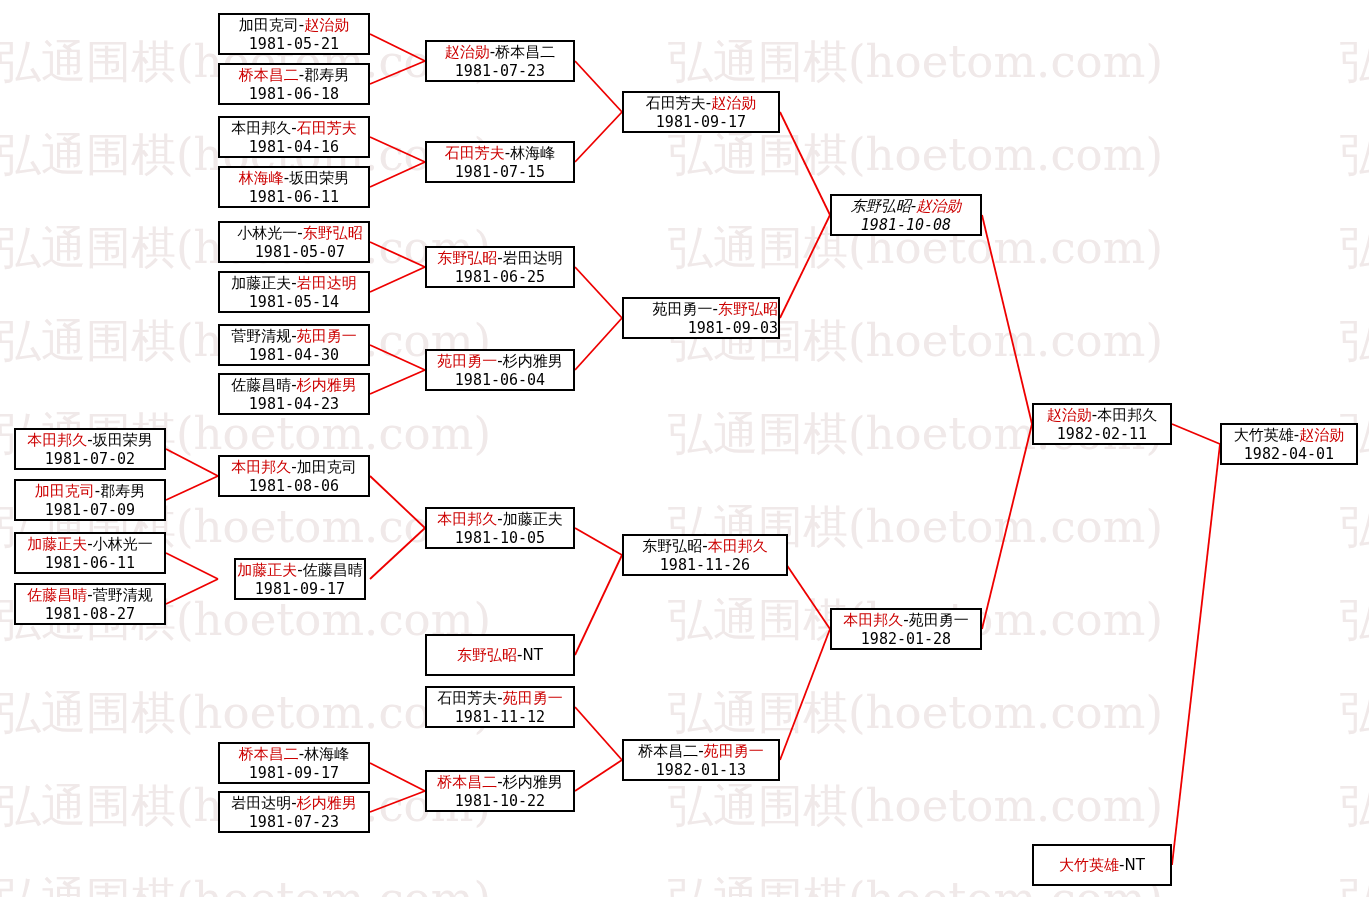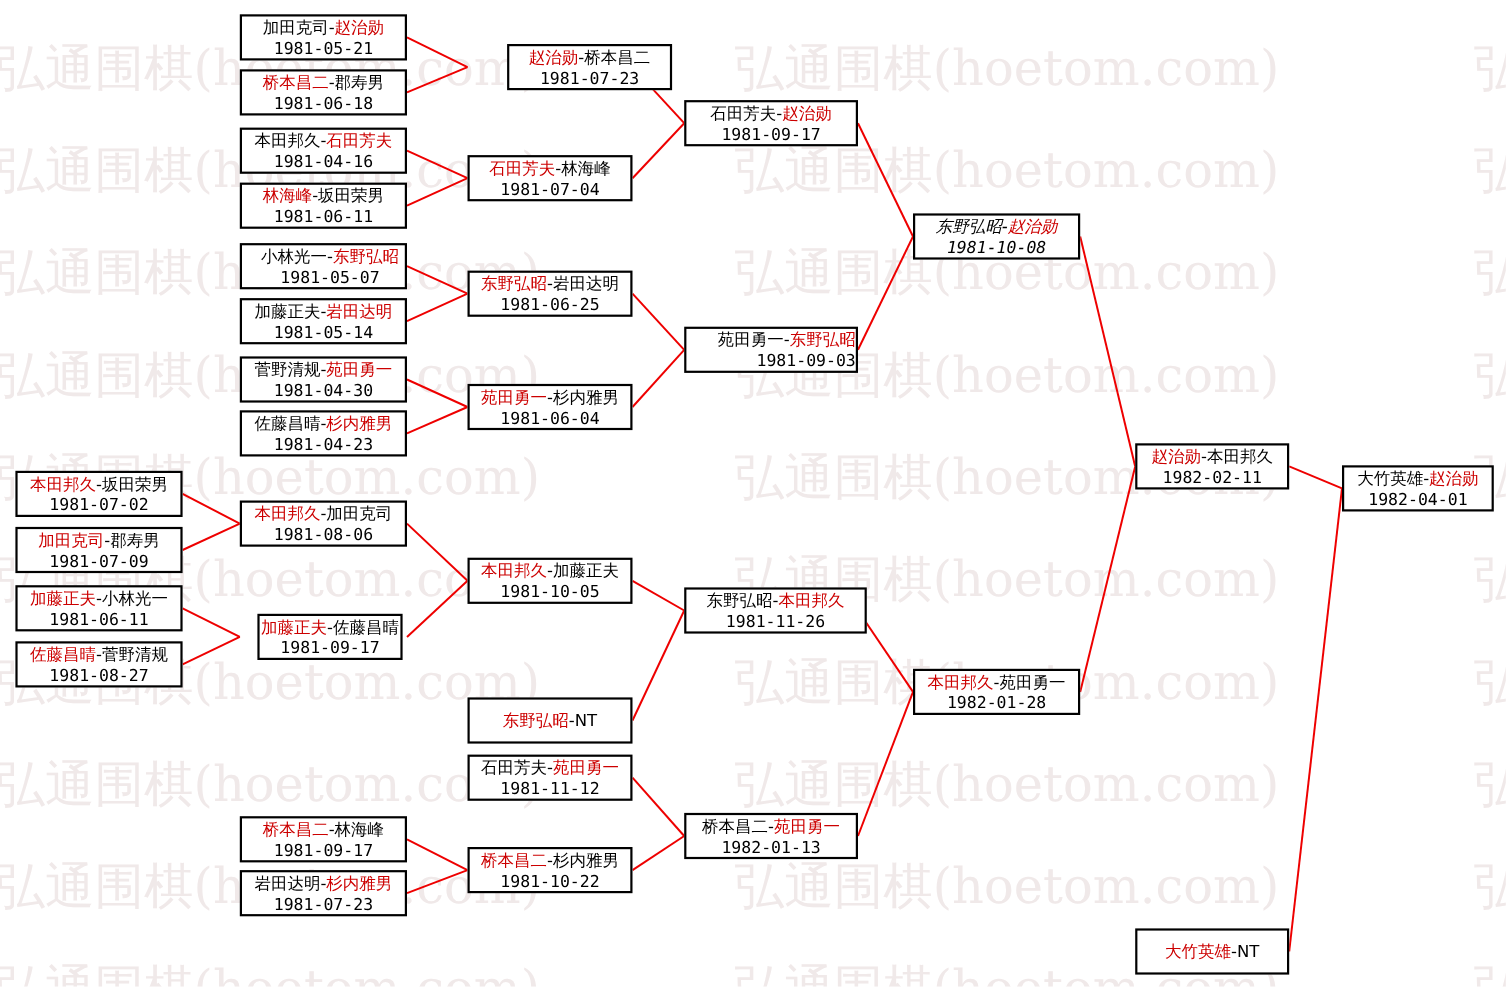--- a/index.html
+++ b/index.html
@@ -149,27 +149,27 @@
       <div class="date">1981-05-14</div>
     </div>
     <div class="box" style="left: 218px; top: 324px; width: 152px; height: 42px; justify-content: flex-end;">
       <div class="names"><span>菅野清规</span><span>-</span><span class="win">苑田勇一</span></div>
       <div class="date">1981-04-30</div>
     </div>
     <div class="box" style="left: 218px; top: 373px; width: 152px; height: 42px;">
       <div class="names"><span>佐藤昌晴</span><span>-</span><span class="win">杉内雅男</span></div>
       <div class="date">1981-04-23</div>
     </div>
-    <div class="box" style="left: 425px; top: 40px; width: 150px; height: 42px; margin-left: 36px;">
+    <div class="box" style="left: 425px; top: 40px; width: 150px; height: 42px;">
       <div class="names"><span class="win">赵治勋</span><span>-</span><span>桥本昌二</span></div>
       <div class="date">1981-07-23</div>
     </div>
     <div class="box" style="left: 425px; top: 141px; width: 150px; height: 42px;">
       <div class="names"><span class="win">石田芳夫</span><span>-</span><span>林海峰</span></div>
-      <div class="date">1981-07-04</div>
+      <div class="date">1981-07-15</div>
     </div>
     <div class="box" style="left: 425px; top: 246px; width: 150px; height: 42px;">
       <div class="names"><span class="win">东野弘昭</span><span>-</span><span>岩田达明</span></div>
       <div class="date">1981-06-25</div>
     </div>
     <div class="box" style="left: 425px; top: 349px; width: 150px; height: 42px;">
       <div class="names"><span class="win">苑田勇一</span><span>-</span><span>杉内雅男</span></div>
       <div class="date">1981-06-04</div>
     </div>
     <div class="box" style="left: 622px; top: 91px; width: 158px; height: 42px;">

